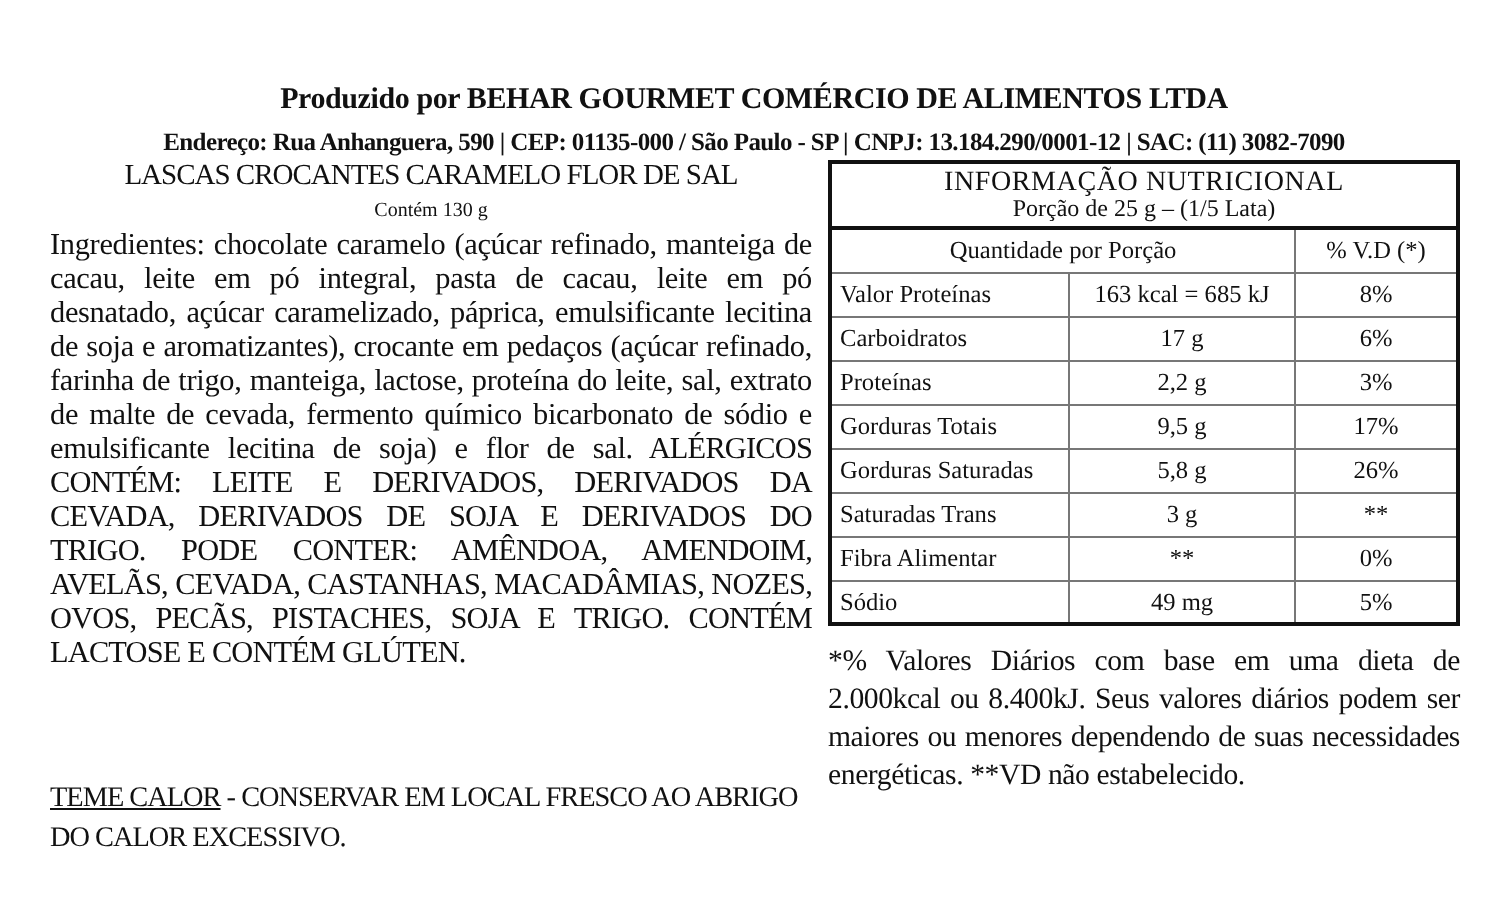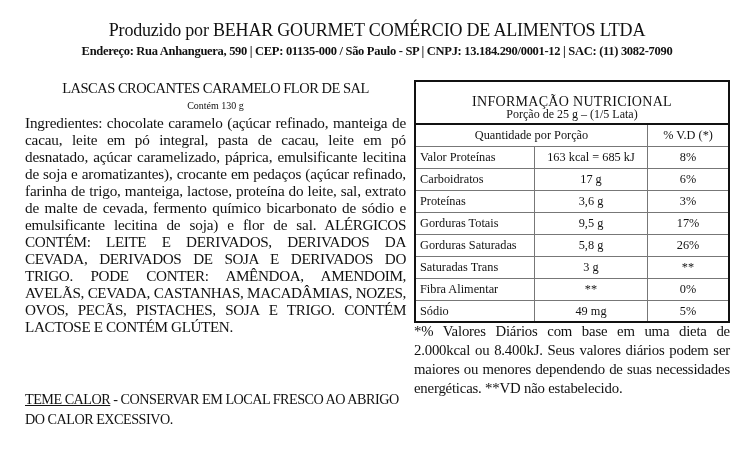--- a/index.html
+++ b/index.html
@@ -1,34 +1,34 @@
 <!DOCTYPE html>
 <html><head>
   <meta charset="utf-8">
   <style>
     * { margin: 0; padding: 0; box-sizing: border-box; }
     html, body { width: 754px; height: 451px; background: #ffffff; overflow: hidden; }
     body { position: relative; font-family: "Liberation Serif", "DejaVu Serif", serif; color: #111111; }
 
     .header { position: absolute; left: 0; top: 20px; width: 754px; text-align: center; }
-    .header .producer { font-size: 18px; font-weight: normal; line-height: 20px; letter-spacing: -0.2px; }
+    .header .producer { font-size: 15px; font-weight: bold; line-height: 20px; letter-spacing: -0.2px; margin-top: 20px; }
     .header .address { font-size: 12.5px; font-weight: bold; line-height: 20px; letter-spacing: -0.3px; margin-top: 1px; }
 
     .left { position: absolute; left: 25px; top: 79px; width: 381px; }
     .product-title { text-align: center; font-size: 14.5px; line-height: 18px; letter-spacing: -0.5px; }
     .product-content { text-align: center; font-size: 10px; line-height: 18px; margin-top: 0px; }
     .ingredients { font-size: 15.2px; line-height: 17px; text-align: justify; letter-spacing: -0.15px; margin-top: -1px; }
     .ingredients .caps { letter-spacing: -0.4px; }
 
     .storage { position: absolute; left: 25px; top: 389px; width: 381px; font-size: 14.2px; line-height: 20px; letter-spacing: -0.5px; }
     .storage .warn { text-decoration: underline; }
 
     .nut-table { position: absolute; left: 414px; top: 80px; width: 316px; border: 2px solid #111111; border-collapse: collapse; font-size: 12.3px; }
     .nut-table td { border: 1px solid #777777; height: 22px; padding: 0 4px; line-height: 20px; }
-    .nut-table .title-cell { text-align: center; border-bottom: 2px solid #111111; padding: 13px 0 2px; line-height: 13px; height: auto; margin-top: 13px; }
+    .nut-table .title-cell { text-align: center; border-bottom: 2px solid #111111; padding: 3px 0 2px; line-height: 13px; height: auto; margin-top: 13px; }
     .nut-table .title-cell .t1 { display: block; font-size: 14px; letter-spacing: 0.3px; }
     .nut-table .title-cell .t2 { display: block; font-size: 12px; }
     .nut-table .col-head { text-align: center; }
     .nut-table .c1 { width: 120px; text-align: left; }
     .nut-table .c2 { width: 114px; text-align: center; }
     .nut-table .c3 { width: 82px; text-align: center; }
 
     .disclaimer { position: absolute; left: 414px; top: 322px; width: 316px; font-size: 14.8px; line-height: 19px; text-align: justify; letter-spacing: -0.2px; }
   </style>
 </head>
@@ -64,21 +64,21 @@
     <td class="c2">163 kcal = 685 kJ</td>
     <td class="c3">8%</td>
   </tr>
   <tr>
     <td class="c1">Carboidratos</td>
     <td class="c2">17 g</td>
     <td class="c3">6%</td>
   </tr>
   <tr>
     <td class="c1">Proteínas</td>
-    <td class="c2">3,6 g</td>
+    <td class="c2">2,2 g</td>
     <td class="c3">3%</td>
   </tr>
   <tr>
     <td class="c1">Gorduras Totais</td>
     <td class="c2">9,5 g</td>
     <td class="c3">17%</td>
   </tr>
   <tr>
     <td class="c1">Gorduras Saturadas</td>
     <td class="c2">5,8 g</td>

